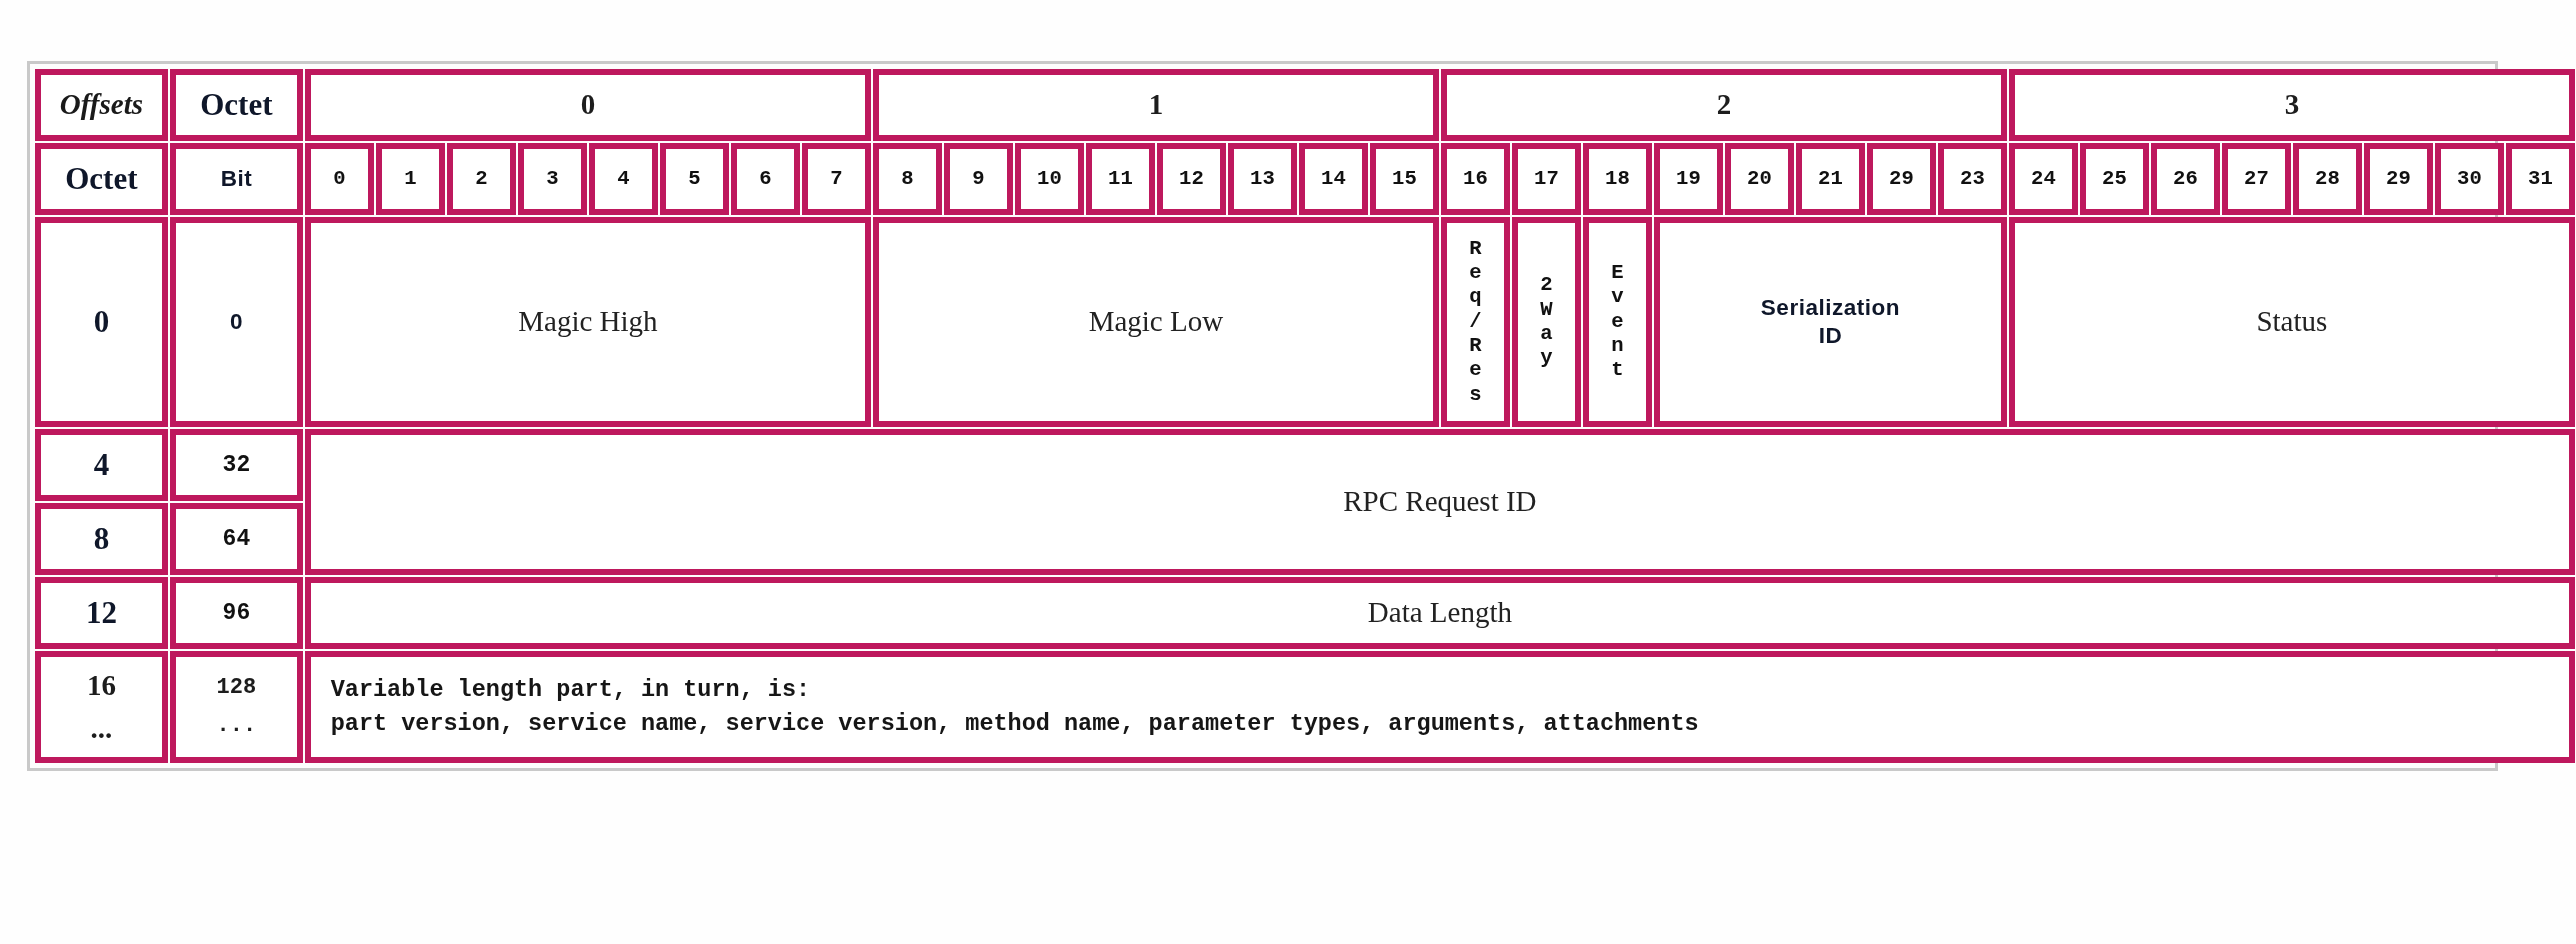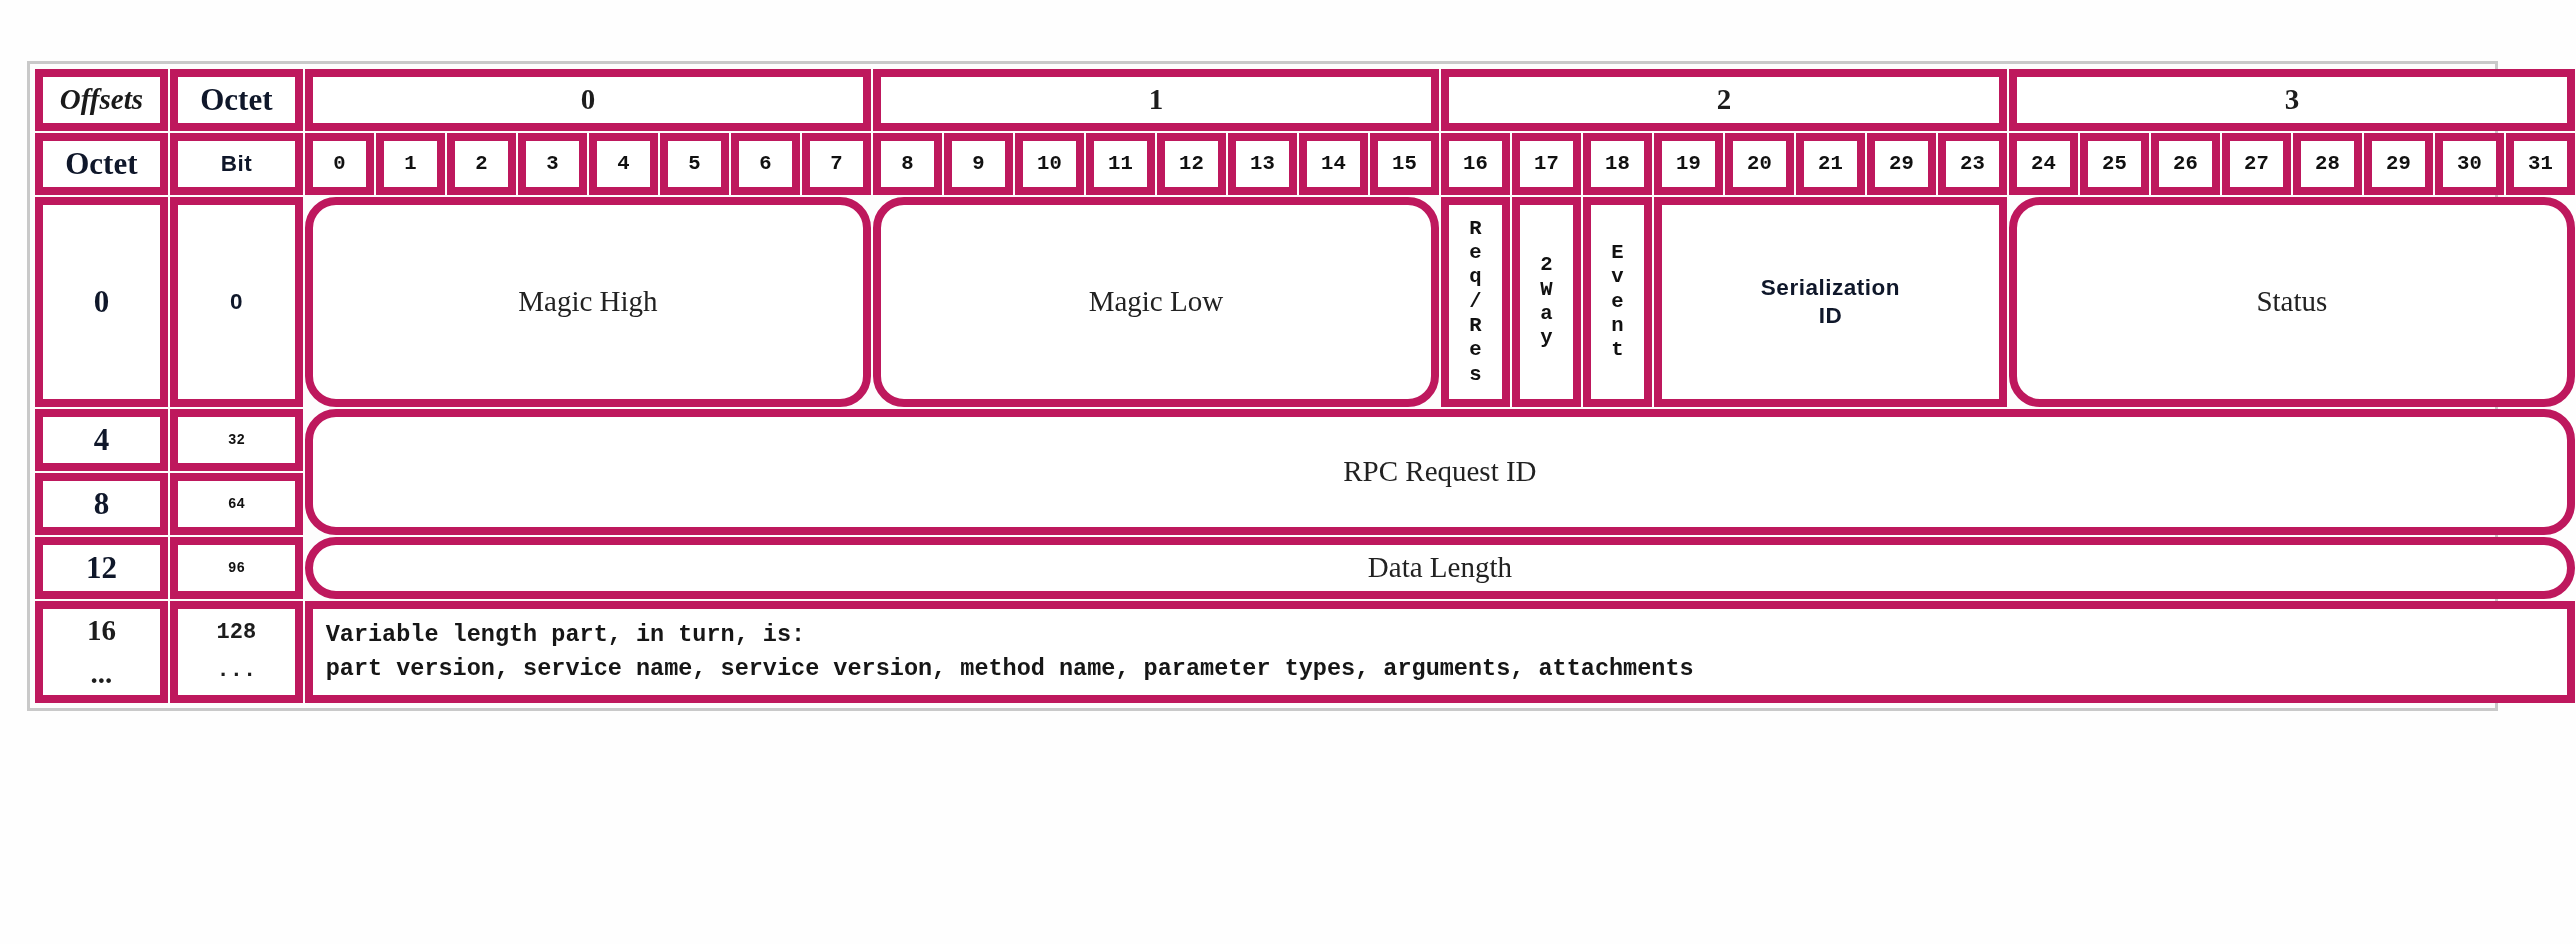--- a/index.html
+++ b/index.html
@@ -49,25 +49,25 @@
   }
 
   table.proto {
     border-collapse: separate;
     border-spacing: 2.9px;
     table-layout: fixed;
     width: 100%;
   }
 
   table.proto td {
-    border: 8px solid #be185d;
+    border: 6px solid #be185d;
     background: #ffffff;
     text-align: center;
     vertical-align: middle;
-    padding: 5px;
+    padding: 12px;
     box-sizing: border-box;
   }
 
   
   .serif-bold {
     font-family: Liberation Serif, serif;
     font-weight: bold;
     font-size: 31px;
     color: #0f172a;
   }
@@ -76,33 +76,32 @@
     font-weight: bold;
     font-style: italic;
     font-size: 29px;
     color: #1a1a1a;
   }
   .serif-reg {
     font-family: "Liberation Serif", serif;
     font-weight: 400;
     font-size: 29px;
     color: #222222;
-    border-radius: 31px;
   }
   .mono-bold {
     font-family: Liberation Sans, sans-serif;
     font-weight: bold;
     font-size: 22.5px;
     color: #0f172a;
     letter-spacing: 0.5px;
   }
   .mono-bold-sm {
     font-family: "Liberation Mono", monospace;
     font-weight: bold;
-    font-size: 14px;
+    font-size: 23px;
     color: #111111;
   }
 
   
   .offsets-cell {
     white-space: nowrap;
   }
   .offsets-cell .it { font-style: italic; }
 
   

